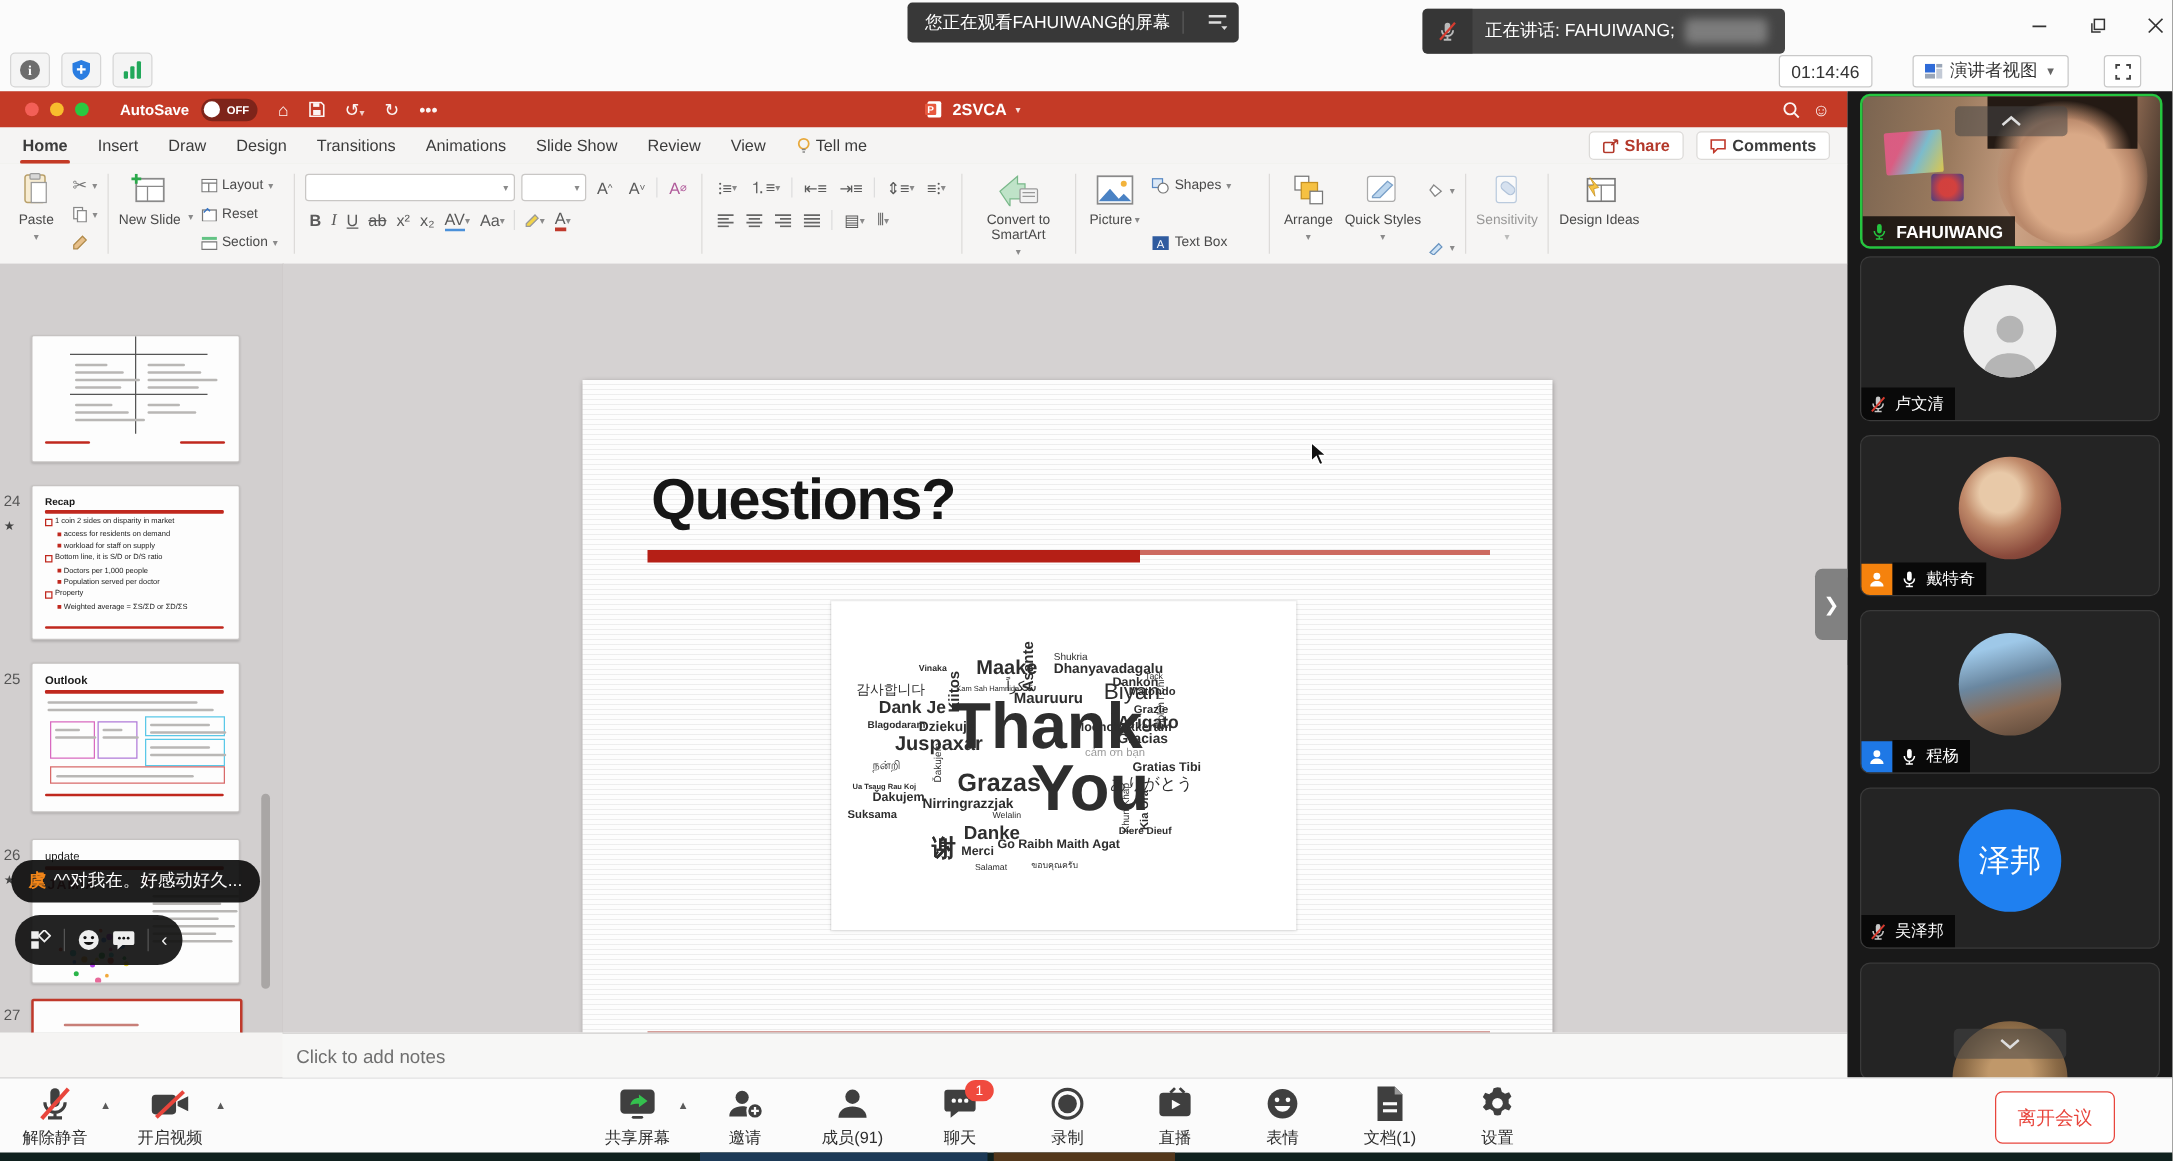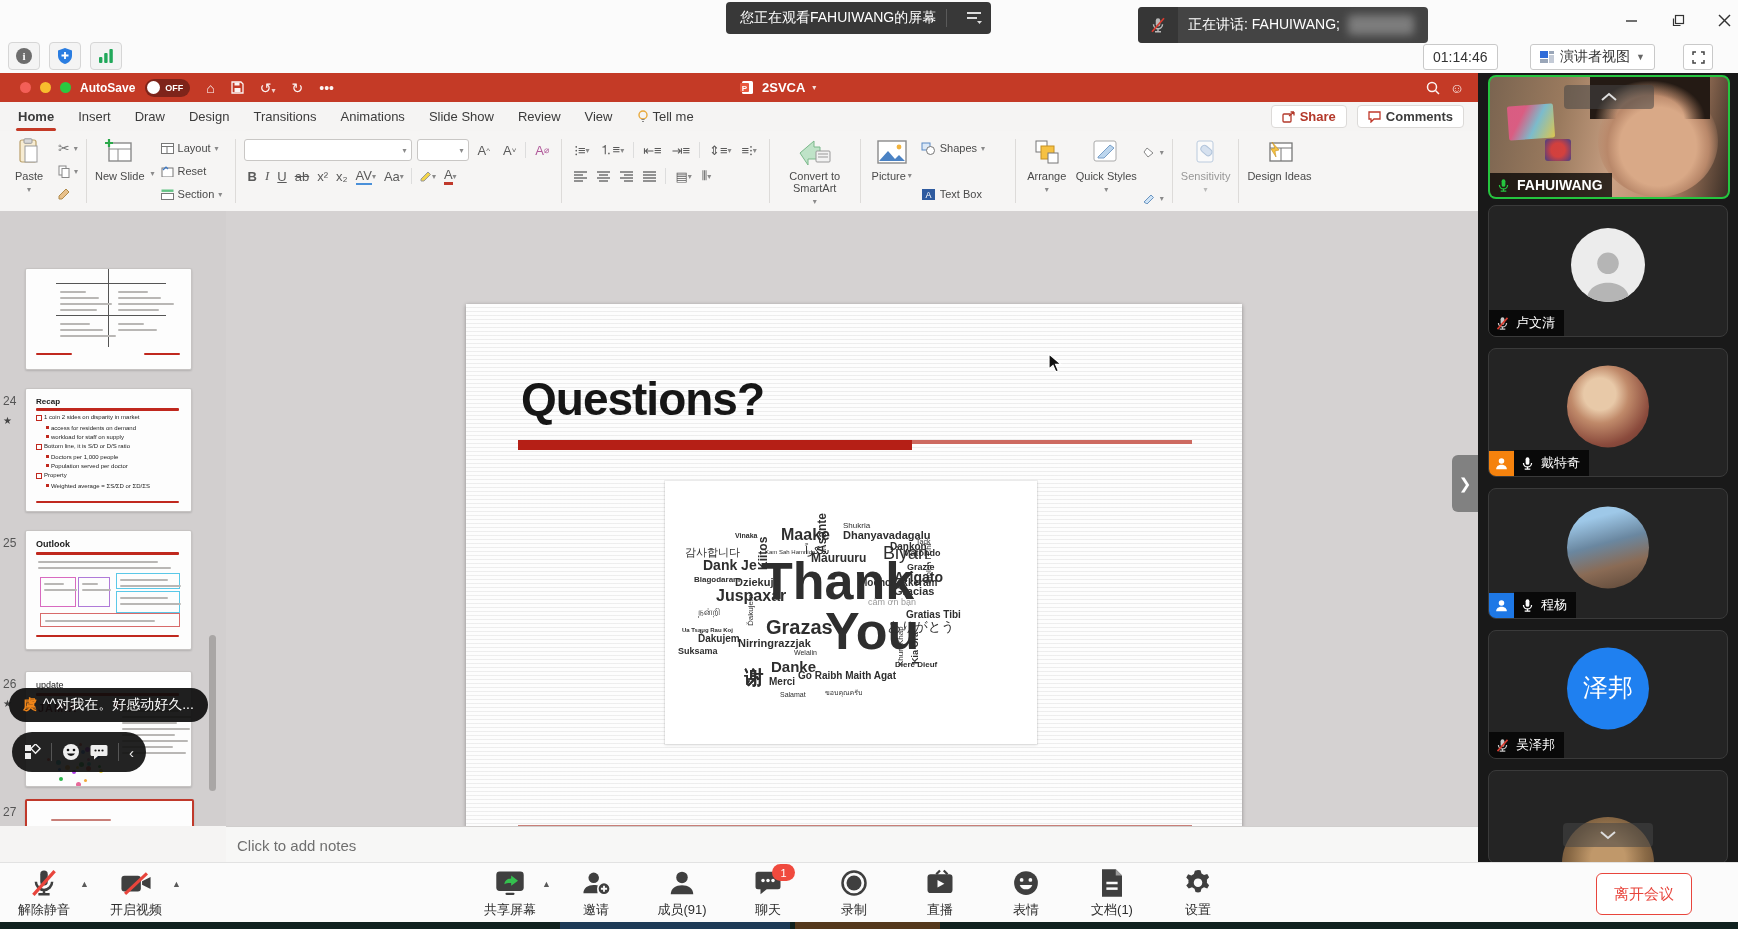--- a/index.html
+++ b/index.html
@@ -200,21 +200,21 @@
       </svg>
   </div>
 
   <div id="ppt" class="abs">
 
     <div id="ppt-titlebar" class="abs">
       <span style="width:20px"></span>
       <span class="light" style="background:#f35f57"></span>
       <span class="light" style="background:#f8bd2d"></span>
       <span class="light" style="background:#2bc840"></span>
-      <span style="margin-left:0;font-size:12px;font-weight:bold">AutoSave</span>
+      <span style="margin-left:16px;font-size:12px;font-weight:bold">AutoSave</span>
       <span id="autosave-toggle">
         <span id="autosave-knob"></span>
         <span style="font-size:9px;font-weight:bold">OFF</span>
       </span>
       <span class="tb-ic" style="margin-left:16px">⌂</span>
       <span class="tb-ic">
           <svg width="13" height="13" viewBox="0 0 13 13">
             <path d="M1 1h9l2 2v9H1z" fill="none" stroke="#fff" stroke-width="1.3"></path>
             <rect x="3.5" y="7" width="6" height="4" fill="#fff"></rect>
             <rect x="3.5" y="1.5" width="5" height="3" fill="#fff"></rect>

